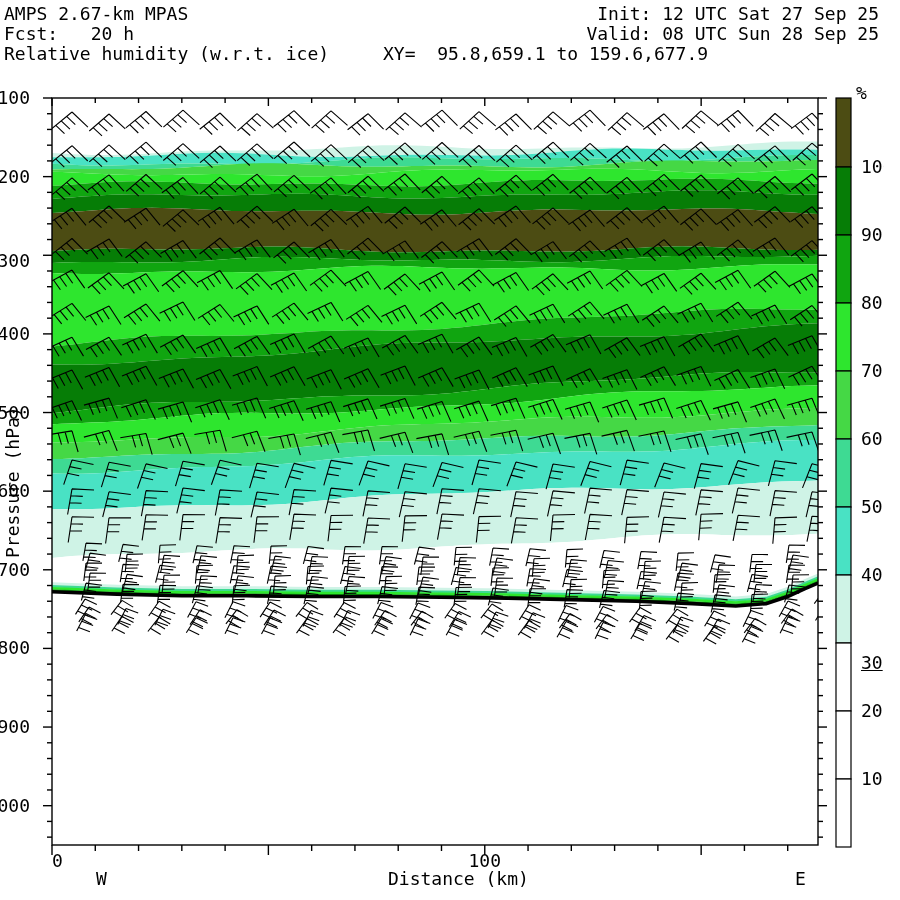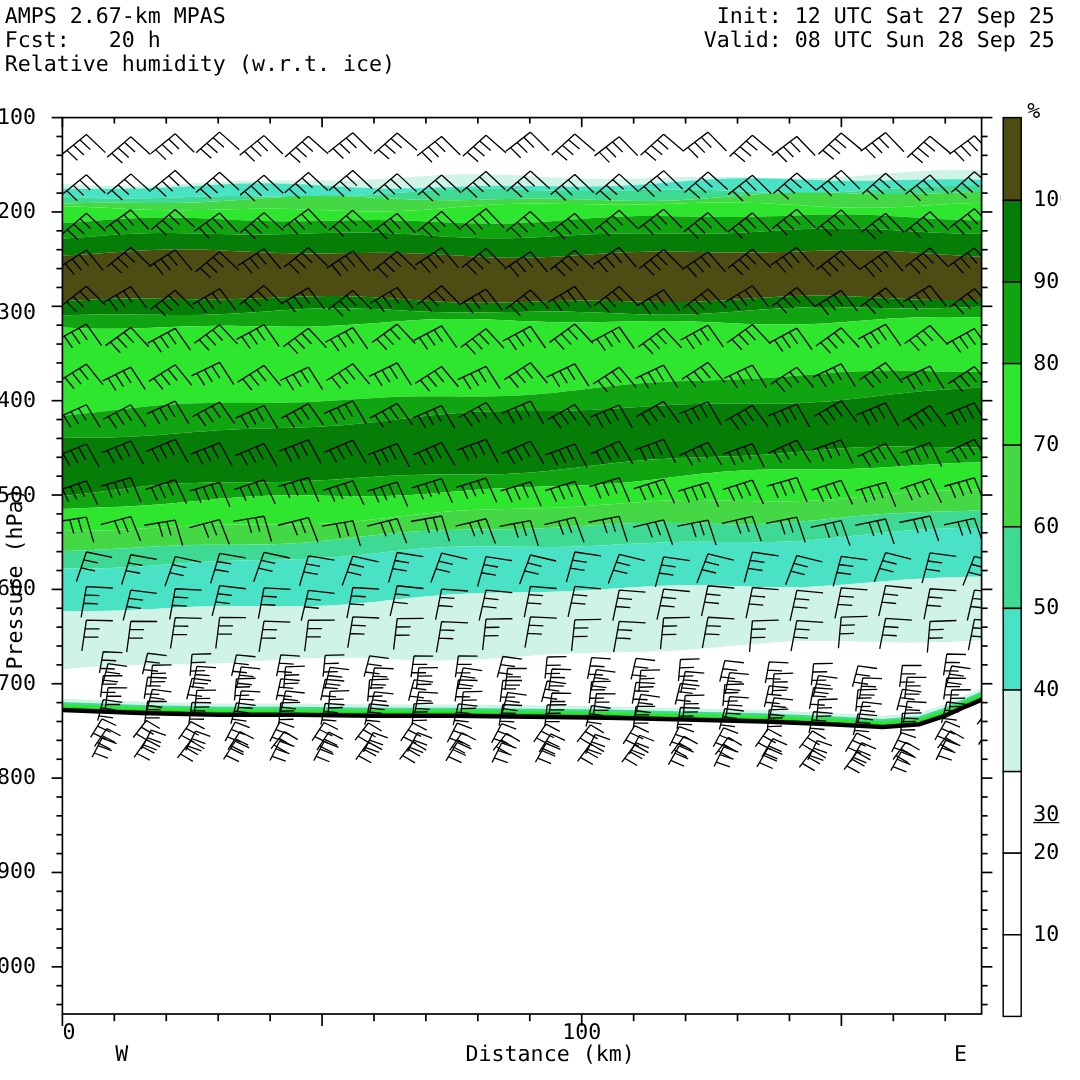--- a/index.html
+++ b/index.html
@@ -660,20 +660,21 @@
         <rect x="836" y="711" width="15" height="68" fill="#ffffff" stroke="#000" stroke-width="1.2"></rect>
         <rect x="836" y="779" width="15" height="68" fill="#ffffff" stroke="#000" stroke-width="1.2"></rect>
       </g>
     </svg>
 
 <div class="t" style="left:4px;top:5px">AMPS 2.67-km MPAS</div>
 <div class="t" style="left:4px;top:25px">Fcst:   20 h</div>
 <div class="t" style="left:4px;top:45px">Relative humidity (w.r.t. ice)</div>
 <div class="t tr" style="right:5px;top:5px">Init: 12 UTC Sat 27 Sep 25</div>
 <div class="t tr" style="right:5px;top:25px">Valid: 08 UTC Sun 28 Sep 25</div>
+<div class="t" style="left:383px;top:45px">XY=  95.8,659.1 to 159.6,677.9</div>
 
 <div class="t" style="left:4px;top:558px;transform:rotate(-90deg);transform-origin:0 0;">Pressure (hPa)</div>
 <div class="t" style="left:96px;top:870px">W</div>
 <div class="t" style="left:388px;top:870px">Distance (km)</div>
 <div class="t" style="left:795px;top:870px">E</div>
 <div class="t" style="left:856px;top:84px">%</div>
 
 <div id="gen-labels">
       <div class="t" style="right: 854px; top: 89px;">100</div>
       <div class="t" style="right: 854px; top: 167.632px;">200</div>
@@ -687,18 +688,18 @@
       <div class="t" style="right: 854px; top: 796.684px;">1000</div>
       <div class="t" style="left: 52px; top: 852px;">0</div>
       <div class="t" style="left: 484.768px; transform: translateX(-50%); top: 852px;">100</div>
       <div class="t" style="left: 861px; top: 158px;">100</div>
       <div class="t" style="left: 861px; top: 226px;">90</div>
       <div class="t" style="left: 861px; top: 294px;">80</div>
       <div class="t" style="left: 861px; top: 362px;">70</div>
       <div class="t" style="left: 861px; top: 430px;">60</div>
       <div class="t" style="left: 861px; top: 498px;">50</div>
       <div class="t" style="left: 861px; top: 566px;">40</div>
-      <div class="t" style="left: 861px; top: 670px; text-decoration: underline;">30</div>
+      <div class="t" style="left: 861px; top: 654px; text-decoration: underline;">30</div>
       <div class="t" style="left: 861px; top: 702px;">20</div>
       <div class="t" style="left: 861px; top: 770px;">10</div>
     </div>
 
 </div>
 
 </body></html>

